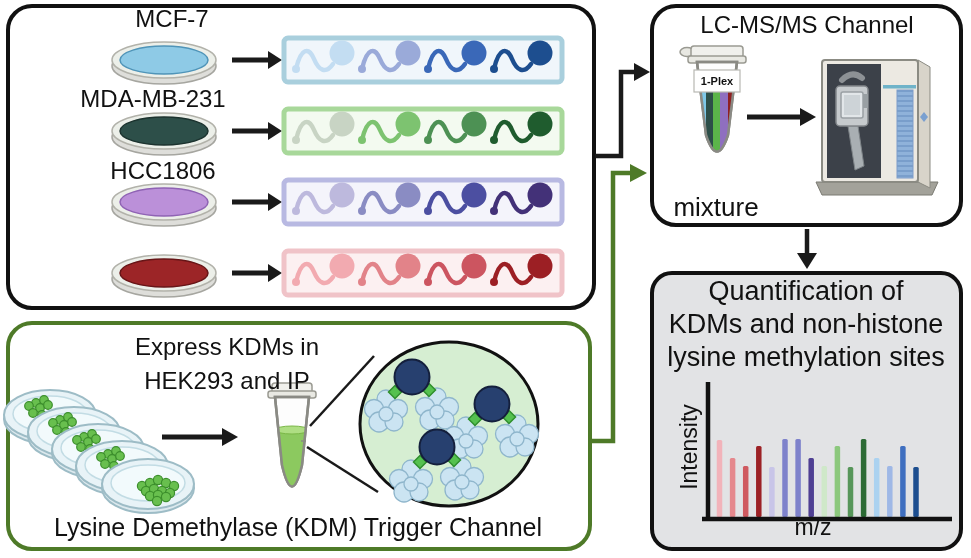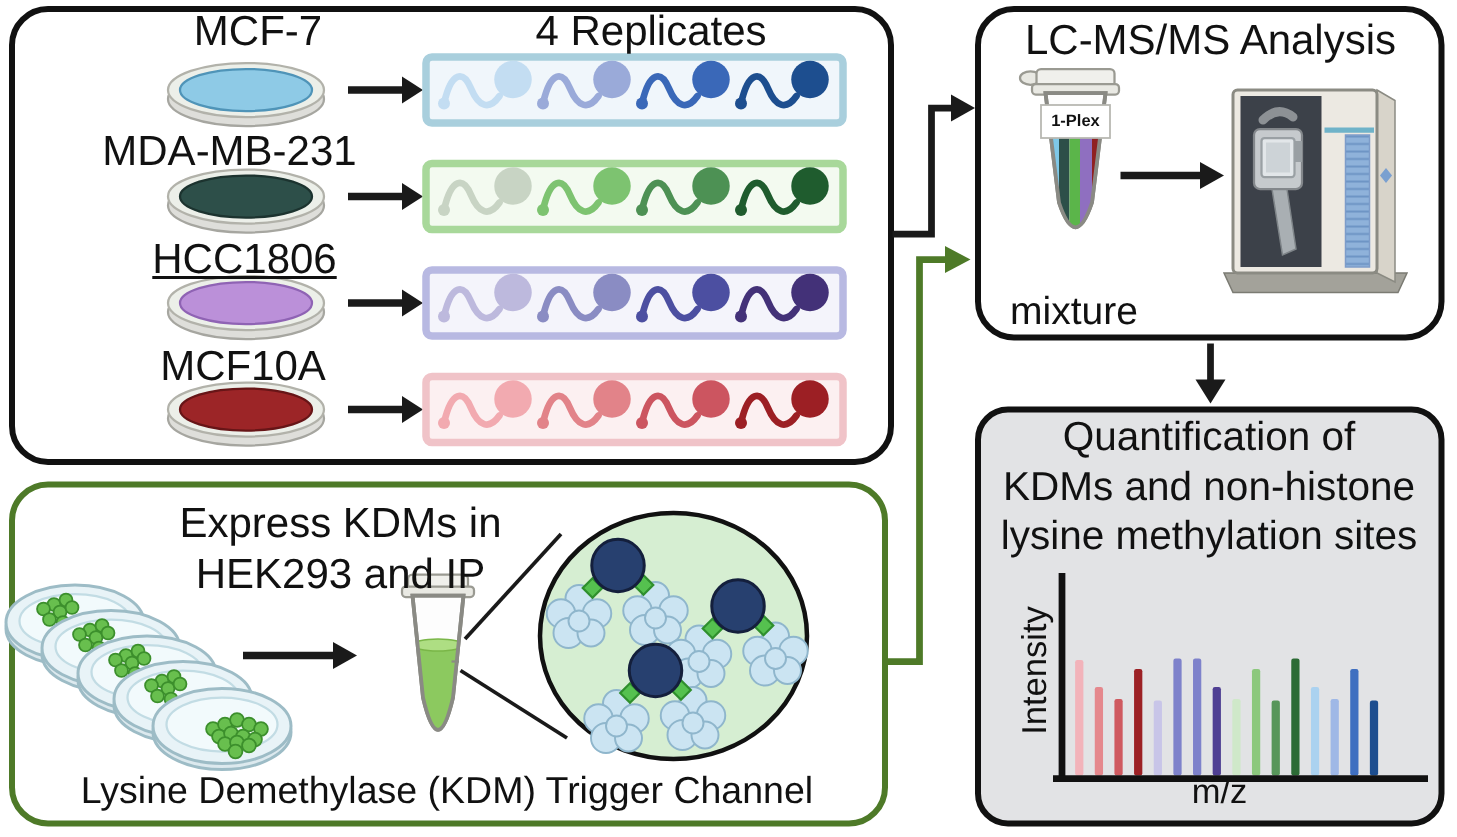--- a/index.html
+++ b/index.html
@@ -8,21 +8,21 @@
     font-family:"Liberation Sans",sans-serif;color:#111;overflow:hidden;
   }
   .panel{position:absolute;background:#fff;border:4px solid #111;border-radius:26px;box-sizing:border-box;z-index:1;}
   #panel-cells{left:6px;top:4px;width:590px;height:306px;}
   #panel-lcms{left:650px;top:4px;width:313px;height:223px;}
   #panel-trigger{left:6px;top:321px;width:586px;height:230px;border-color:#4e7a28;}
   #panel-quant{left:650px;top:271px;width:313px;height:280px;background:#e2e3e5;border-radius:22px;}
   svg.layer{position:absolute;left:0;top:0;z-index:2;pointer-events:none;}
   #scene{z-index:3;}
   .txt{position:absolute;z-index:5;white-space:nowrap;transform:translateX(-50%);line-height:1.1;}
-  .h30{font-size:28px;}
+  .h30{font-size:24px;}
   .h27{font-size:27px;text-align:center;}
   .h26{font-size:26px;}
   .h23{font-size:23px;}
   .tube-label{font-size:11px;font-weight:bold;letter-spacing:0px;}
   .rot{transform:rotate(-90deg);transform-origin:left top;text-align:center;}
 </style>
 </head>
 <body>
 
 <div class="canvas">
@@ -392,25 +392,23 @@
         <rect x="913.25" y="467" width="5.5" height="50" rx="1.5" fill="#1d4e8f"></rect>
       </g>
     <g>
       <line x1="708" y1="382" x2="708" y2="521" stroke="#111" stroke-width="4.5"></line>
       <line x1="702" y1="519" x2="952" y2="519" stroke="#111" stroke-width="4.5"></line>
     </g>
   </svg>
 
   <div class="txt h30" style="left:172px;top:6px;">MCF-7</div>
   <div class="txt h30" style="left:153px;top:86px;">MDA-MB-231</div>
-  <div class="txt h30" style="left:163px;top:158px;text-decoration:underline;">HCC1806</div>
-  <div class="txt h30" style="left:162px;top:229px;">MCF10A</div>
-  <div class="txt h30" style="left:434px;top:6px;">4 Replicates</div>
-
-  <div class="txt h30" style="left:807px;top:12px;">LC-MS/MS Analysis</div>
+  <div class="txt h30" style="left:163px;top:158px;">HCC1806</div>
+
+  <div class="txt h30" style="left:807px;top:12px;">LC-MS/MS Channel</div>
   <div class="txt tube-label" style="left:717px;top:75px;">1-Plex</div>
   <div class="txt h30" style="left:227px;top:334px;">Express KDMs in</div>
 
   <div class="txt h26" style="left:716px;top:193px;">mixture</div>
   <div class="txt h30" style="left:227px;top:368px;">HEK293 and IP</div>
   <div class="txt" style="left:298px;top:514px;font-size:25px;">Lysine Demethylase (KDM) Trigger Channel</div>
 
   <div class="txt h27" style="left:806px;top:277px;">Quantification of</div>
   <div class="txt h27" style="left:806px;top:343px;">lysine methylation sites</div>
   <div class="txt h27" style="left:806px;top:310px;">KDMs and non-histone</div>

